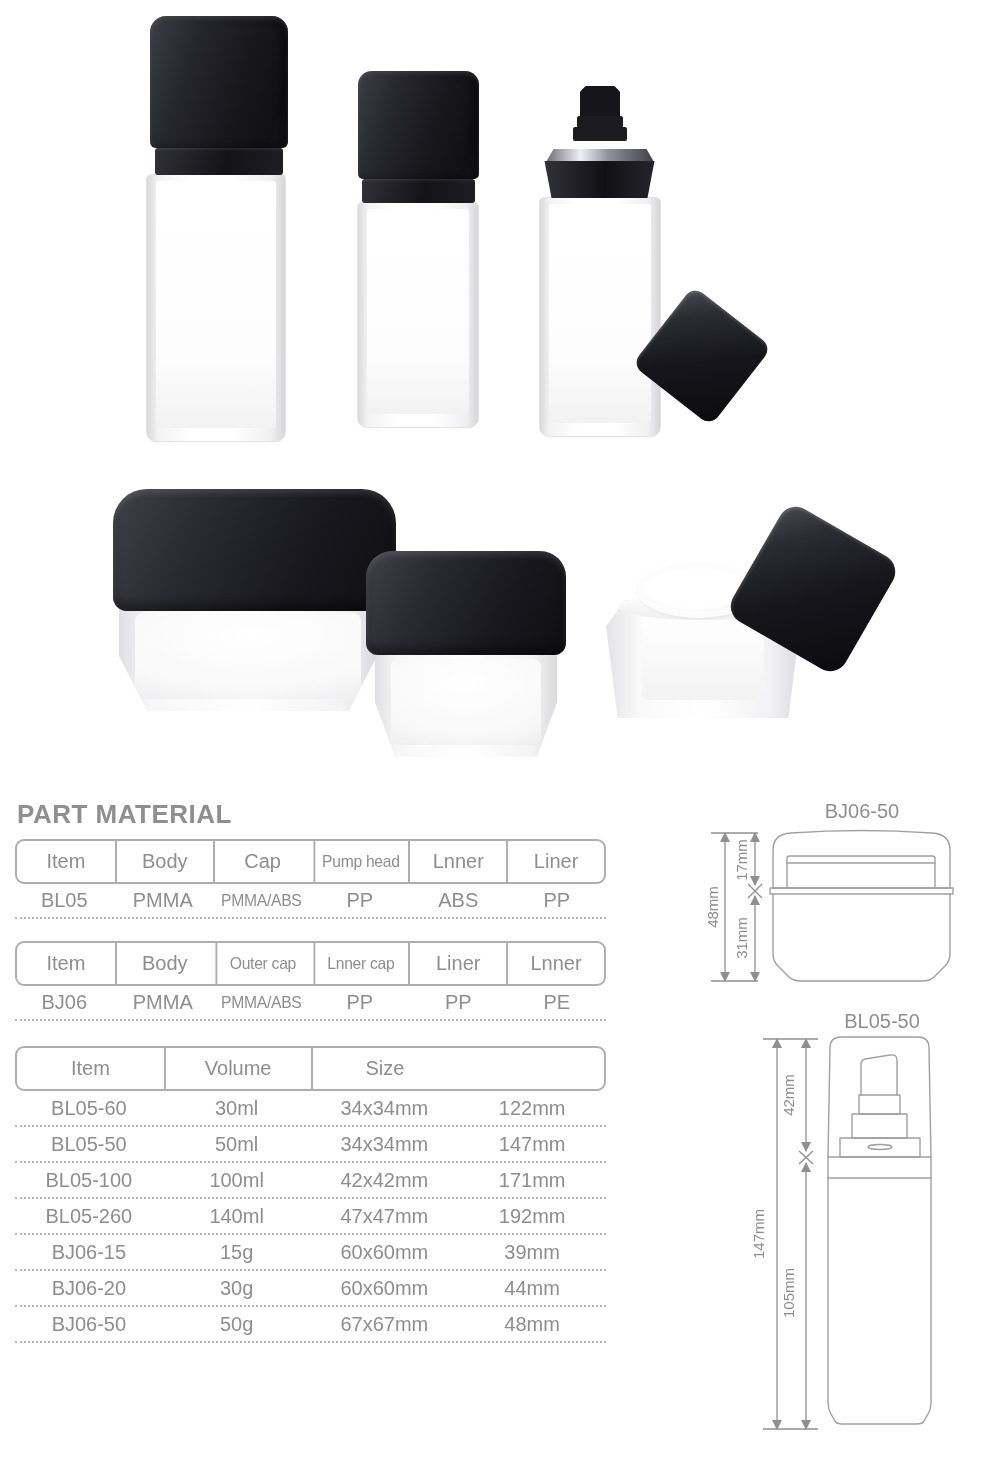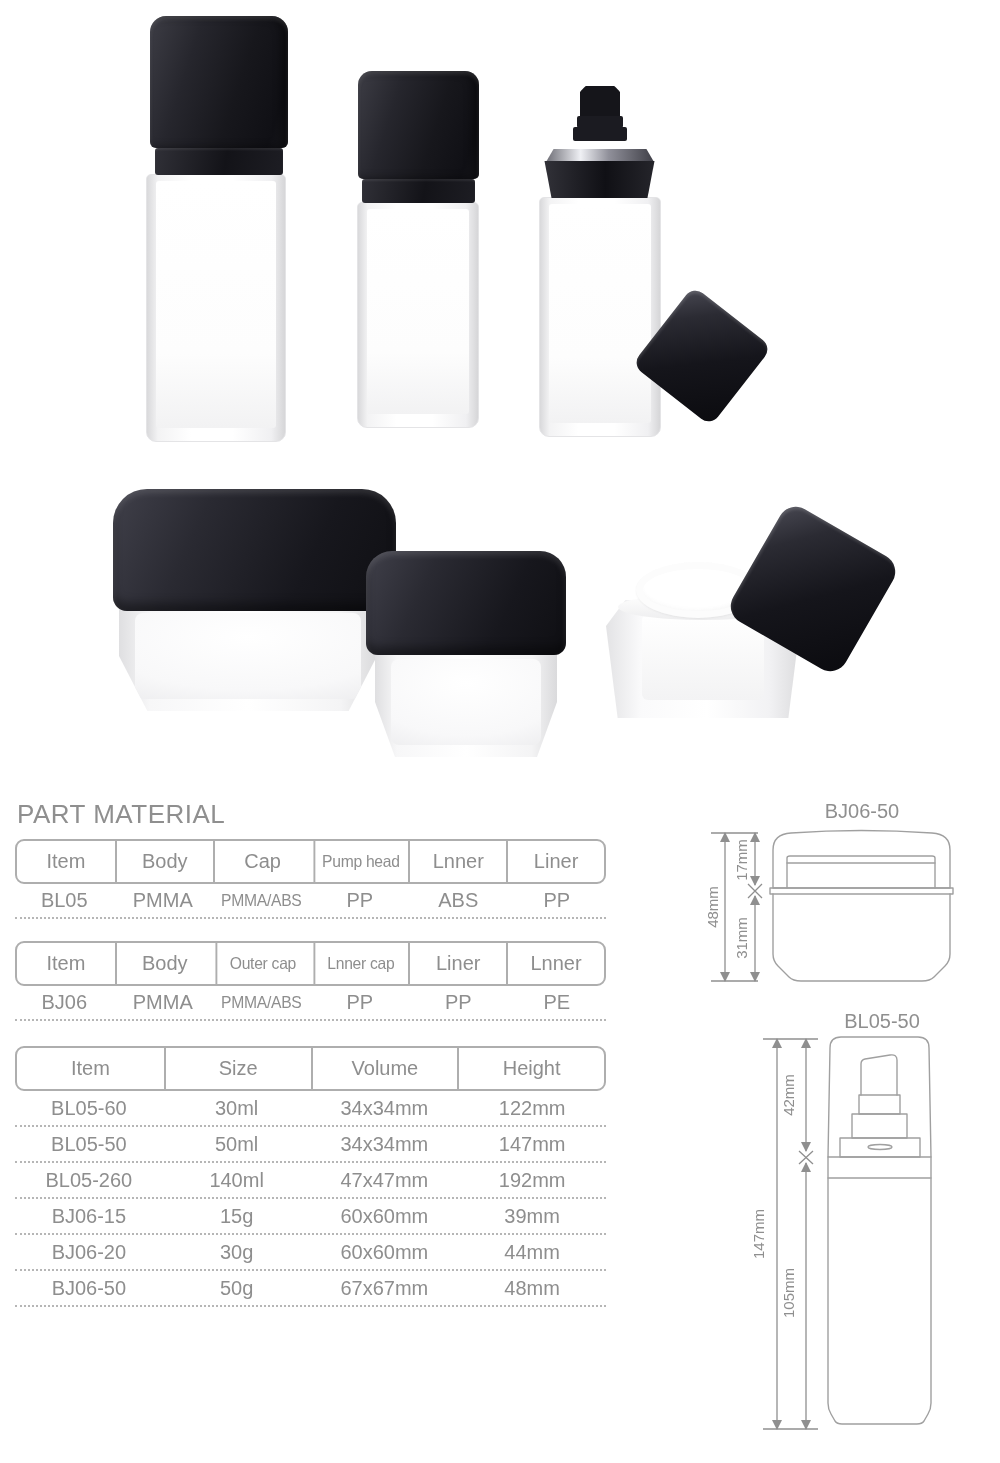--- a/index.html
+++ b/index.html
@@ -36,21 +36,21 @@
   .j3body{background:linear-gradient(90deg,#e3e3e5 0%,#fafafb 18%,#ffffff 52%,#f2f2f4 84%,#dcdcde 100%);
           clip-path:polygon(10% 0,90% 0,100% 22%,94% 100%,6% 100%,0 22%);}
   .j3body::after{content:"";position:absolute;left:36px;right:36px;top:14px;bottom:18px;
           background:linear-gradient(180deg,#ffffff,#f3f3f4);border-radius:6px;}
   .j3rim{background:linear-gradient(180deg,#ffffff,#eeeeef);border-radius:50%;}
   .cream{background:radial-gradient(ellipse at 46% 38%,#ffffff 52%,#f2f2f3 100%);border-radius:50%;
          box-shadow:inset 0 0 0 7px #fcfcfc, inset 0 -4px 8px rgba(0,0,0,.07), 0 1px 2px rgba(0,0,0,.05);}
 
   
   .leftcol{position:absolute;left:15px;top:800px;width:591px;}
-  .section-title{font-size:26px;font-weight:400;color:#8f8f8f;letter-spacing:.5px;
+  .section-title{font-size:26px;font-weight:700;color:#8f8f8f;letter-spacing:.5px;
                  height:28px;line-height:28px;margin:0 0 11px 2px;}
   .tbl-head{display:grid;height:45px;border:2px solid #aeaeae;border-radius:9px;box-sizing:border-box;}
   .cols6{grid-template-columns:repeat(6,1fr);}
   .cols4{grid-template-columns:repeat(4,1fr);}
   .hc,.dc{display:flex;align-items:center;justify-content:center;font-size:20px;color:#8e8e8e;}
   .hc{border-left:2px solid #aeaeae;}
   .hc:first-child{border-left:none;}
   .cond{font-size:16.5px;letter-spacing:-.3px;transform:scaleX(.95);}
   .tbl-row{display:grid;height:33px;border-bottom:2px dotted #b6b6b6;}
   .desc-row{height:34px;}
@@ -146,35 +146,40 @@
         <div class="dc">PE</div>
       </div>
     </div>
 
     <div class="gap25"></div>
 
 
     <div>
       <div class="tbl-head cols4">
         <div class="hc">Item</div>
+        <div class="hc">Volume</div>
         <div class="hc">Size</div>
-        <div class="hc">Volume</div>
-        <div class="hc">Height</div>
       </div>
       <div class="tbl-row desc-row cols4">
         <div class="dc">BL05-60</div>
         <div class="dc">30ml</div>
         <div class="dc">34x34mm</div>
         <div class="dc">122mm</div>
       </div>
       <div class="tbl-row desc-row cols4">
         <div class="dc">BL05-50</div>
         <div class="dc">50ml</div>
         <div class="dc">34x34mm</div>
         <div class="dc">147mm</div>
+      </div>
+      <div class="tbl-row desc-row cols4">
+        <div class="dc">BL05-100</div>
+        <div class="dc">100ml</div>
+        <div class="dc">42x42mm</div>
+        <div class="dc">171mm</div>
       </div>
       <div class="tbl-row desc-row cols4">
         <div class="dc">BL05-260</div>
         <div class="dc">140ml</div>
         <div class="dc">47x47mm</div>
         <div class="dc">192mm</div>
       </div>
       <div class="tbl-row desc-row cols4">
         <div class="dc">BJ06-15</div>
         <div class="dc">15g</div>

